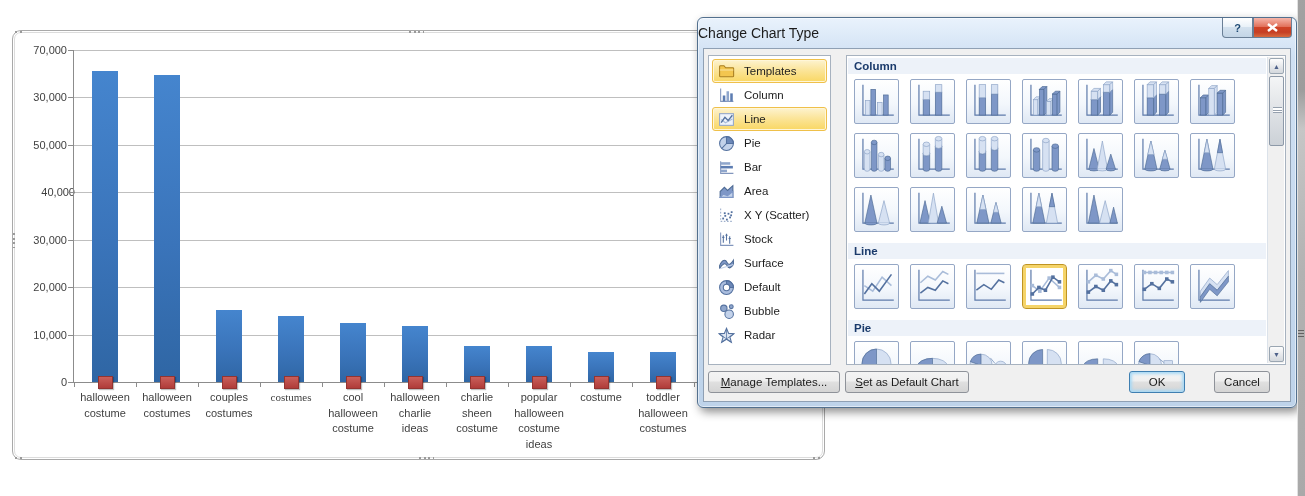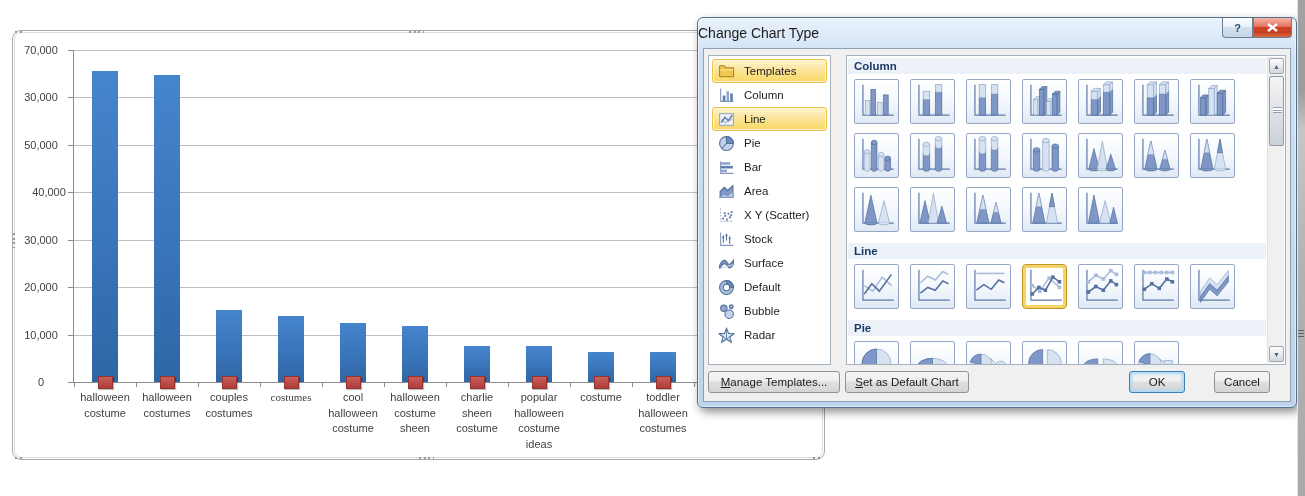--- a/index.html
+++ b/index.html
@@ -8,21 +8,21 @@
   .stage{position:relative;width:1305px;height:496px;background:#ffffff;overflow:hidden;}
 
   
   .chart-object{position:absolute;left:12px;top:30px;width:813px;height:430px;background:#fff;
     border:1px solid #a9a9a9;border-radius:9px;}
   .chart-object::before{content:"";position:absolute;inset:1px;border:1px solid #dcdcdc;border-radius:7px;pointer-events:none;}
   #plot{position:absolute;inset:0;}
   .gridline{position:absolute;height:1px;background:#bfbfbf;}
   .axis-y{position:absolute;width:1px;background:#8c8c8c;}
   .axis-x{position:absolute;height:1px;background:#8c8c8c;}
-  .ytick-label{position:absolute;font-size:11px;color:#3f3f3f;text-align:center;}
+  .ytick-label{position:absolute;font-size:11px;color:#3f3f3f;text-align:right;}
   .ytick-mark{position:absolute;height:1px;background:#8c8c8c;}
   .xtick-mark{position:absolute;width:1px;background:#8c8c8c;}
   .bar{position:absolute;background:linear-gradient(180deg,#4585ce 0%,#3a74ba 55%,#2f66a4 100%);}
   .marker{position:absolute;background:linear-gradient(180deg,#c95f5a,#b03c39);border:1px solid #933431;
     box-shadow:1px 1px 1px rgba(0,0,0,.25);}
   .cat-label{position:absolute;font-size:11px;line-height:15.5px;color:#3f3f3f;text-align:center;word-spacing:600px;}
   .dots-h{position:absolute;width:15px;height:2px;
     background-image:repeating-linear-gradient(90deg,#9a9a9a 0 2px,transparent 2px 4.6px);}
   .dots-v{position:absolute;width:2px;height:15px;
     background-image:repeating-linear-gradient(180deg,#9a9a9a 0 2px,transparent 2px 4.6px);}
@@ -137,21 +137,21 @@
         <div class="marker" style="left: 394.5px; top: 344.5px; width: 15px; height: 13px;"></div>
         <div class="marker" style="left: 456.5px; top: 344.5px; width: 15px; height: 13px;"></div>
         <div class="marker" style="left: 518.5px; top: 344.5px; width: 15px; height: 13px;"></div>
         <div class="marker" style="left: 580.5px; top: 344.5px; width: 15px; height: 13px;"></div>
         <div class="marker" style="left: 642.5px; top: 344.5px; width: 15px; height: 13px;"></div>
         <div class="cat-label" style="left: 59px; top: 359px; width: 66px;">halloween costume</div>
         <div class="cat-label" style="left: 121px; top: 359px; width: 66px;">halloween costumes</div>
         <div class="cat-label" style="left: 183px; top: 359px; width: 66px;">couples costumes</div>
         <div class="cat-label" style="left: 245px; top: 359px; width: 66px; font-family: Liberation Serif, serif;">costumes</div>
         <div class="cat-label" style="left: 307px; top: 359px; width: 66px;">cool halloween costume</div>
-        <div class="cat-label" style="left: 369px; top: 359px; width: 66px;">halloween costume sheen</div>
+        <div class="cat-label" style="left: 369px; top: 359px; width: 66px;">halloween charlie ideas</div>
         <div class="cat-label" style="left: 431px; top: 359px; width: 66px;">charlie sheen costume</div>
         <div class="cat-label" style="left: 493px; top: 359px; width: 66px;">popular halloween costume ideas</div>
         <div class="cat-label" style="left: 555px; top: 359px; width: 66px;">costume</div>
         <div class="cat-label" style="left: 617px; top: 359px; width: 66px;">toddler halloween costumes</div>
       </div>
 
     <div class="dots-h" style="left:396px;top:0px;"></div>
     <div class="dots-h" style="left:406px;bottom:0px;"></div>
     <div class="dots-v" style="left:0px;top:202px;"></div>
     <div class="dots-h" style="left:2px;top:0px;width:9px;"></div>

